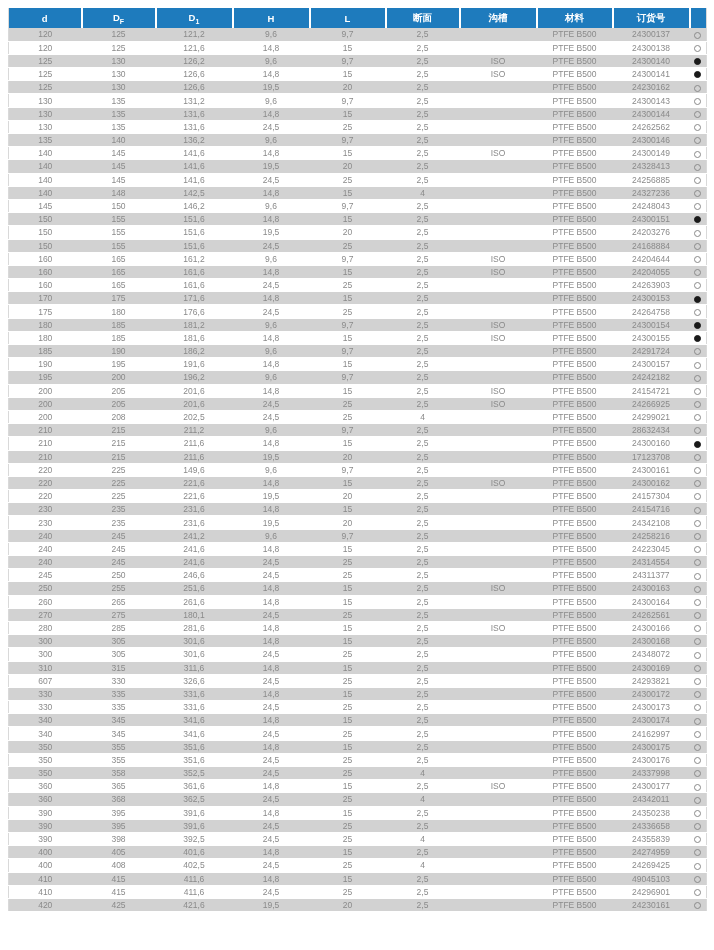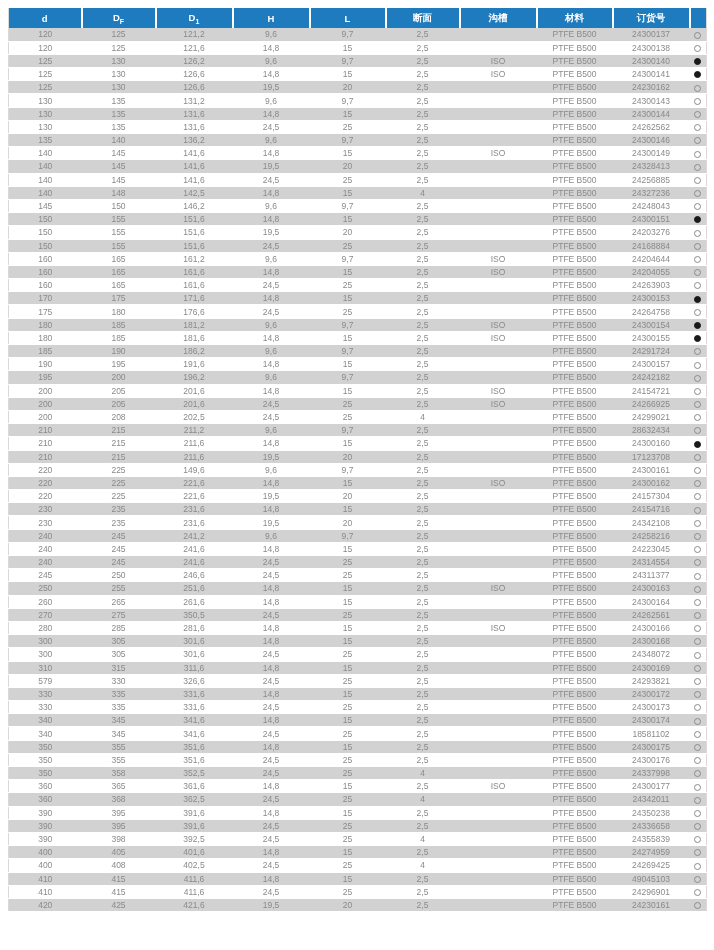--- a/index.html
+++ b/index.html
@@ -608,21 +608,21 @@
           <td>15</td>
           <td>2,5</td>
           <td></td>
           <td>PTFE B500</td>
           <td>24300164</td>
           <td><span class="marker open"></span></td>
         </tr>
         <tr>
           <td>270</td>
           <td>275</td>
-          <td>350,5</td>
+          <td>180,1</td>
           <td>24,5</td>
           <td>25</td>
           <td>2,5</td>
           <td></td>
           <td>PTFE B500</td>
           <td>24262561</td>
           <td><span class="marker open"></span></td>
         </tr>
         <tr>
           <td>280</td>
@@ -666,21 +666,21 @@
           <td>311,6</td>
           <td>14,8</td>
           <td>15</td>
           <td>2,5</td>
           <td></td>
           <td>PTFE B500</td>
           <td>24300169</td>
           <td><span class="marker open"></span></td>
         </tr>
         <tr>
-          <td>579</td>
+          <td>607</td>
           <td>330</td>
           <td>326,6</td>
           <td>24,5</td>
           <td>25</td>
           <td>2,5</td>
           <td></td>
           <td>PTFE B500</td>
           <td>24293821</td>
           <td><span class="marker open"></span></td>
         </tr>
@@ -722,21 +722,21 @@
         </tr>
         <tr>
           <td>340</td>
           <td>345</td>
           <td>341,6</td>
           <td>24,5</td>
           <td>25</td>
           <td>2,5</td>
           <td></td>
           <td>PTFE B500</td>
-          <td>18581102</td>
+          <td>24162997</td>
           <td><span class="marker open"></span></td>
         </tr>
         <tr>
           <td>350</td>
           <td>355</td>
           <td>351,6</td>
           <td>14,8</td>
           <td>15</td>
           <td>2,5</td>
           <td></td>

